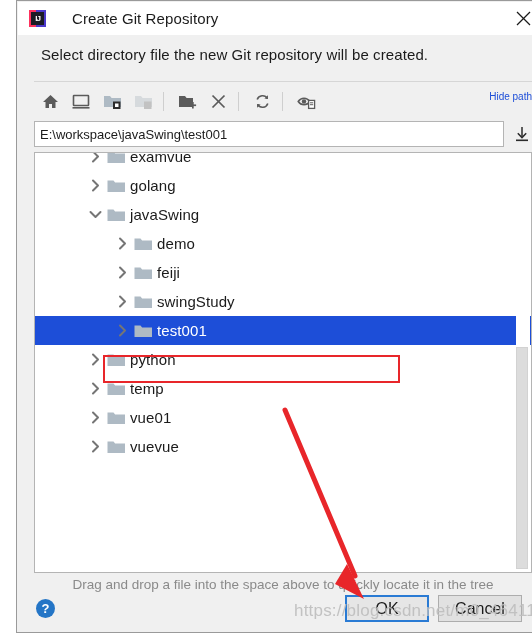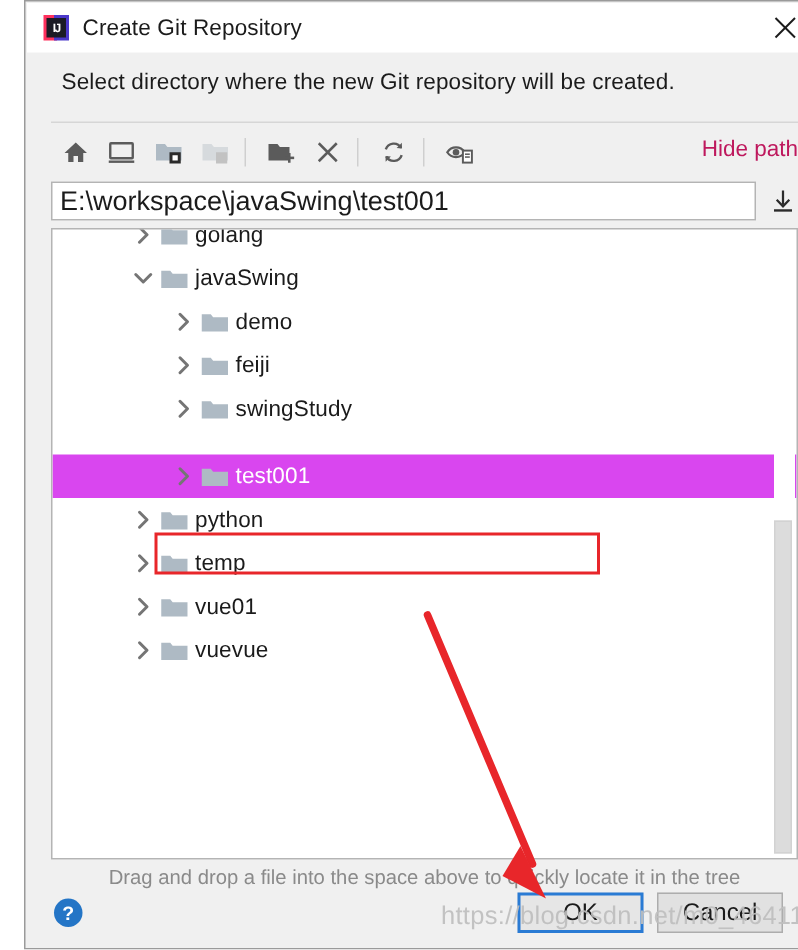--- a/index.html
+++ b/index.html
@@ -45,21 +45,21 @@
     flex: 0 0 auto;
   }
   .app-icon .ij-a { position:absolute; left:0; top:0; width:9px; height:17px; background:#fe315d; }
   .app-icon .ij-b { position:absolute; left:7px; top:0; width:10px; height:17px; background:#4b38ca; }
   .app-icon .ij-c { position:absolute; left:2px; top:2px; width:13px; height:13px; background:#1b1b25; }
   .app-icon .ij-t { position:absolute; left:2px; top:2px; width:13px; height:13px;
       color:#ffffff; font-size:8px; line-height:13px; text-align:center;
       font-family:"Liberation Sans", sans-serif; font-weight:700; letter-spacing:-1px; }
 
   .title-text {
-    margin-left: 9px;
+    margin-left: 26px;
     font-size: 15px;
     color: #1b1b1b;
     letter-spacing: 0.1px;
   }
   .close-btn {
     position: absolute;
     right: 4px; top: 0;
     width: 42px; height: 33px;
     display: flex; align-items: center; justify-content: center;
     cursor: default;
@@ -97,39 +97,39 @@
   }
   .tb-sep {
     position: absolute;
     top: 7px;
     width: 1px; height: 19px;
     background: #cfcfcf;
   }
   .hide-path {
     position: absolute;
     right: 0; top: 6px;
-    font-size: 15px;
-    color: #be185d;
+    font-size: 10px;
+    color: #1d4ed8;
     cursor: pointer;
   }
 
   
   .pathfield {
     position: absolute;
     left: 17px; top: 120px;
     width: 470px; height: 26px;
     background: #ffffff;
     border: 1px solid #b4b4b4;
     box-sizing: border-box;
     display: flex;
     align-items: center;
   }
   .pathfield .val {
     margin-left: 5px;
-    font-size: 18px;
+    font-size: 13px;
     color: #1b1b1b;
     white-space: nowrap;
   }
   .path-dl {
     position: absolute;
     left: 493px; top: 122px;
     width: 24px; height: 22px;
     display: flex; align-items: center; justify-content: center;
     cursor: default;
   }
@@ -149,21 +149,21 @@
     left: 0; top: -11px;
     width: 496px;
   }
   .row {
     height: 29px;
     display: flex;
     align-items: center;
     position: relative;
     cursor: default;
   }
-  .row.selected { background: #d946ef; margin-top: 16px; }
+  .row.selected { background: #1d4ed8; }
   .row .twisty {
     width: 22px; height: 29px;
     display: flex; align-items: center; justify-content: center;
     flex: 0 0 auto;
   }
   .row .folder {
     width: 21px; height: 29px;
     display: flex; align-items: center; justify-content: center;
     flex: 0 0 auto;
   }
@@ -283,21 +283,21 @@
     </div>
     <div class="title-text">Create Git Repository</div>
     <div class="close-btn">
       <svg width="15" height="15" viewBox="0 0 15 15" aria-hidden="true">
         <line x1="1" y1="1" x2="14" y2="14" stroke="#1b1b1b" stroke-width="1.3"></line>
         <line x1="14" y1="1" x2="1" y2="14" stroke="#1b1b1b" stroke-width="1.3"></line>
       </svg>
     </div>
   </div>
 
-  <div class="desc">Select directory where the new Git repository will be created.</div>
+  <div class="desc">Select directory file the new Git repository will be created.</div>
   <div class="hr-top"></div>
 
   <div class="toolbar">
 
     <div class="tb-btn" style="left:2px;">
       <svg width="17" height="17" viewBox="0 0 17 17" aria-hidden="true">
         <path d="M8.5 2 L16 9 H13.5 V15 H10 V11 H7 V15 H3.5 V9 H1 Z" fill="#5b5b5b"></path>
       </svg>
     </div>
 
@@ -384,20 +384,34 @@
           <div class="twisty">
             <svg width="9" height="13" viewBox="0 0 9 13" aria-hidden="true">
               <path d="M2 1.5 L7 6.5 L2 11.5" fill="none" stroke="#757575" stroke-width="2" stroke-linecap="round" stroke-linejoin="round"></path>
             </svg>
           </div>
           <div class="folder">
             <svg width="19" height="14" viewBox="0 0 19 14" aria-hidden="true">
               <path d="M0.5 1.5 h6 l1.6 2 H18 v9.5 H0.5 Z" fill="#aebac4"></path>
             </svg>
           </div>
+          <div class="label">examvue</div>
+        </div>
+        <div class="row">
+          <div style="width: 49px; flex: 0 0 auto;"></div>
+          <div class="twisty">
+            <svg width="9" height="13" viewBox="0 0 9 13" aria-hidden="true">
+              <path d="M2 1.5 L7 6.5 L2 11.5" fill="none" stroke="#757575" stroke-width="2" stroke-linecap="round" stroke-linejoin="round"></path>
+            </svg>
+          </div>
+          <div class="folder">
+            <svg width="19" height="14" viewBox="0 0 19 14" aria-hidden="true">
+              <path d="M0.5 1.5 h6 l1.6 2 H18 v9.5 H0.5 Z" fill="#aebac4"></path>
+            </svg>
+          </div>
           <div class="label">golang</div>
         </div>
         <div class="row">
           <div style="width: 49px; flex: 0 0 auto;"></div>
           <div class="twisty">
             <svg width="13" height="9" viewBox="0 0 13 9" aria-hidden="true">
               <path d="M1.5 2 L6.5 7 L11.5 2" fill="none" stroke="#757575" stroke-width="2" stroke-linecap="round" stroke-linejoin="round"></path>
             </svg>
           </div>
           <div class="folder">

